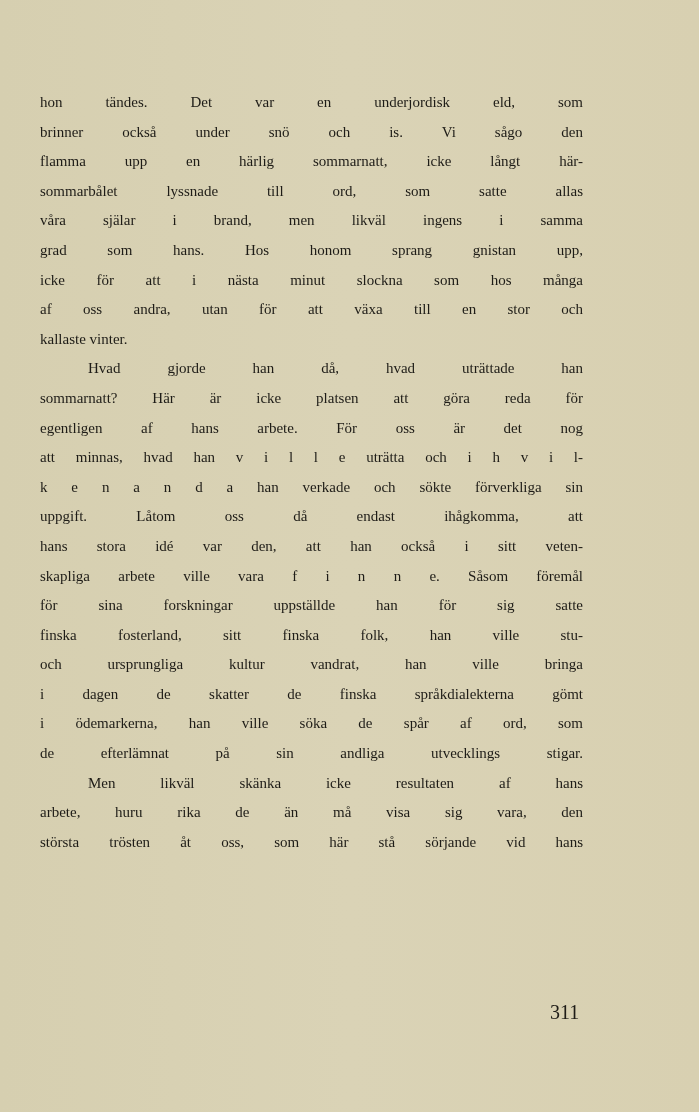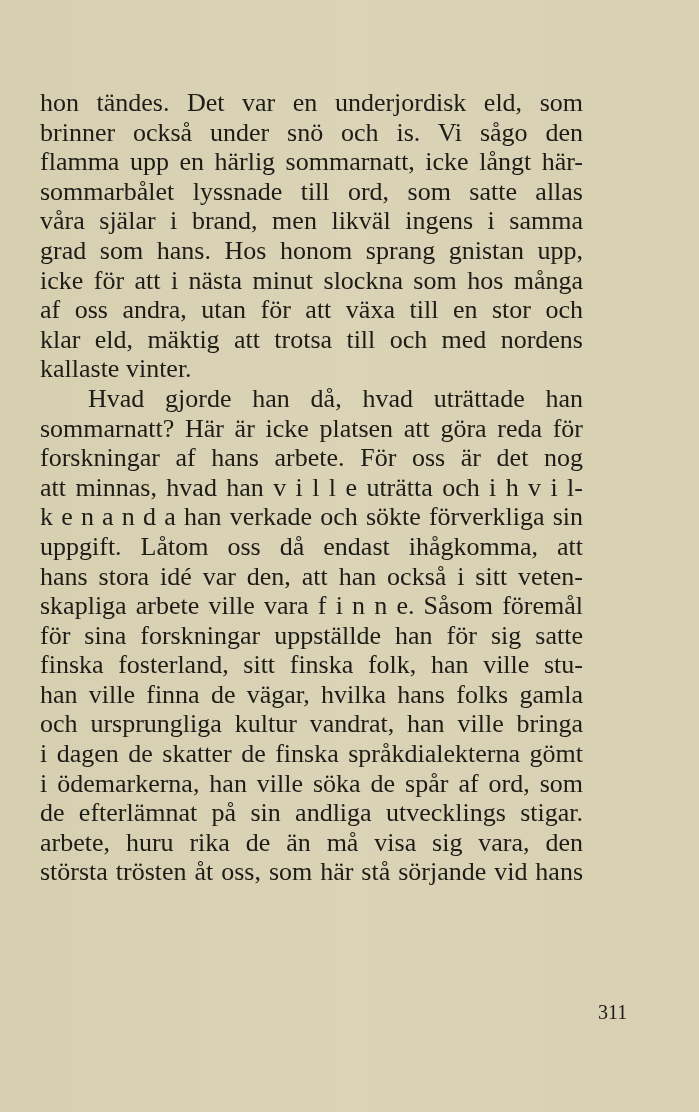--- a/index.html
+++ b/index.html
@@ -8,63 +8,62 @@
       background:#d9d2b5;
       position:relative;
     }
     .page {
       position:absolute; left:0; top:0; width:699px; height:1112px;
       background: linear-gradient(90deg, #d6cfb0 0%, #dad3b6 50%, #d8d0b1 100%);
     }
     .text-block {
       position:absolute; left:40px; top:88px; width:543px;
       font-family:"Liberation Serif", serif;
-      font-size:26px;
+      font-size:15px;
       color:#1e1c17;
     }
     .line {
       height:29.6px; line-height:29.6px;
       white-space:nowrap;
       text-align:justify; text-align-last:justify;
     }
     .line.last { text-align-last:left; }
     .line.indent { padding-left:48px; }
     .page-number {
       position:absolute; left:550px; top:1001px;
       font-family:"Liberation Serif", serif;
-      font-size:20px; color:#1e1c17;margin-left:48px;
+      font-size:20px; color:#1e1c17;
     }
   </style>
 </head>
 <body>
 
 <div class="page">
   <div class="text-block">
     <div class="line">hon tändes. Det var en underjordisk eld, som</div>
     <div class="line">brinner också under snö och is. Vi sågo den</div>
     <div class="line">flamma upp en härlig sommarnatt, icke långt här-</div>
     <div class="line">sommarbålet lyssnade till ord, som satte allas</div>
     <div class="line">våra själar i brand, men likväl ingens i samma</div>
     <div class="line">grad som hans. Hos honom sprang gnistan upp,</div>
     <div class="line">icke för att i nästa minut slockna som hos många</div>
     <div class="line">af oss andra, utan för att växa till en stor och</div>
-    <div class="line">klar eld, mäktig att trotsa till och med nordens</div>
     <div class="line last">kallaste vinter.</div>
     <div class="line indent">Hvad gjorde han då, hvad uträttade han</div>
     <div class="line">sommarnatt? Här är icke platsen att göra reda för</div>
-    <div class="line">forskningar af hans arbete. För oss är det nog</div>
+    <div class="line">egentligen af hans arbete. För oss är det nog</div>
     <div class="line">att minnas, hvad han v i l l e uträtta och i h v i l-</div>
     <div class="line">k e n a n d a han verkade och sökte förverkliga sin</div>
     <div class="line">uppgift. Låtom oss då endast ihågkomma, att</div>
     <div class="line">hans stora idé var den, att han också i sitt veten-</div>
     <div class="line">skapliga arbete ville vara f i n n e. Såsom föremål</div>
     <div class="line">för sina forskningar uppställde han för sig satte</div>
     <div class="line">finska fosterland, sitt finska folk, han ville stu-</div>
-    <div class="line">han ville finna de vägar, hvilka hans folks gamla</div>
     <div class="line">och ursprungliga kultur vandrat, han ville bringa</div>
     <div class="line">i dagen de skatter de finska språkdialekterna gömt</div>
     <div class="line">i ödemarkerna, han ville söka de spår af ord, som</div>
     <div class="line">de efterlämnat på sin andliga utvecklings stigar.</div>
+    <div class="line indent">Men likväl skänka icke resultaten af hans</div>
     <div class="line">arbete, huru rika de än må visa sig vara, den</div>
     <div class="line">största trösten åt oss, som här stå sörjande vid hans</div>
   </div>
   <div class="page-number">311</div>
 </div>
 
 </body></html>

